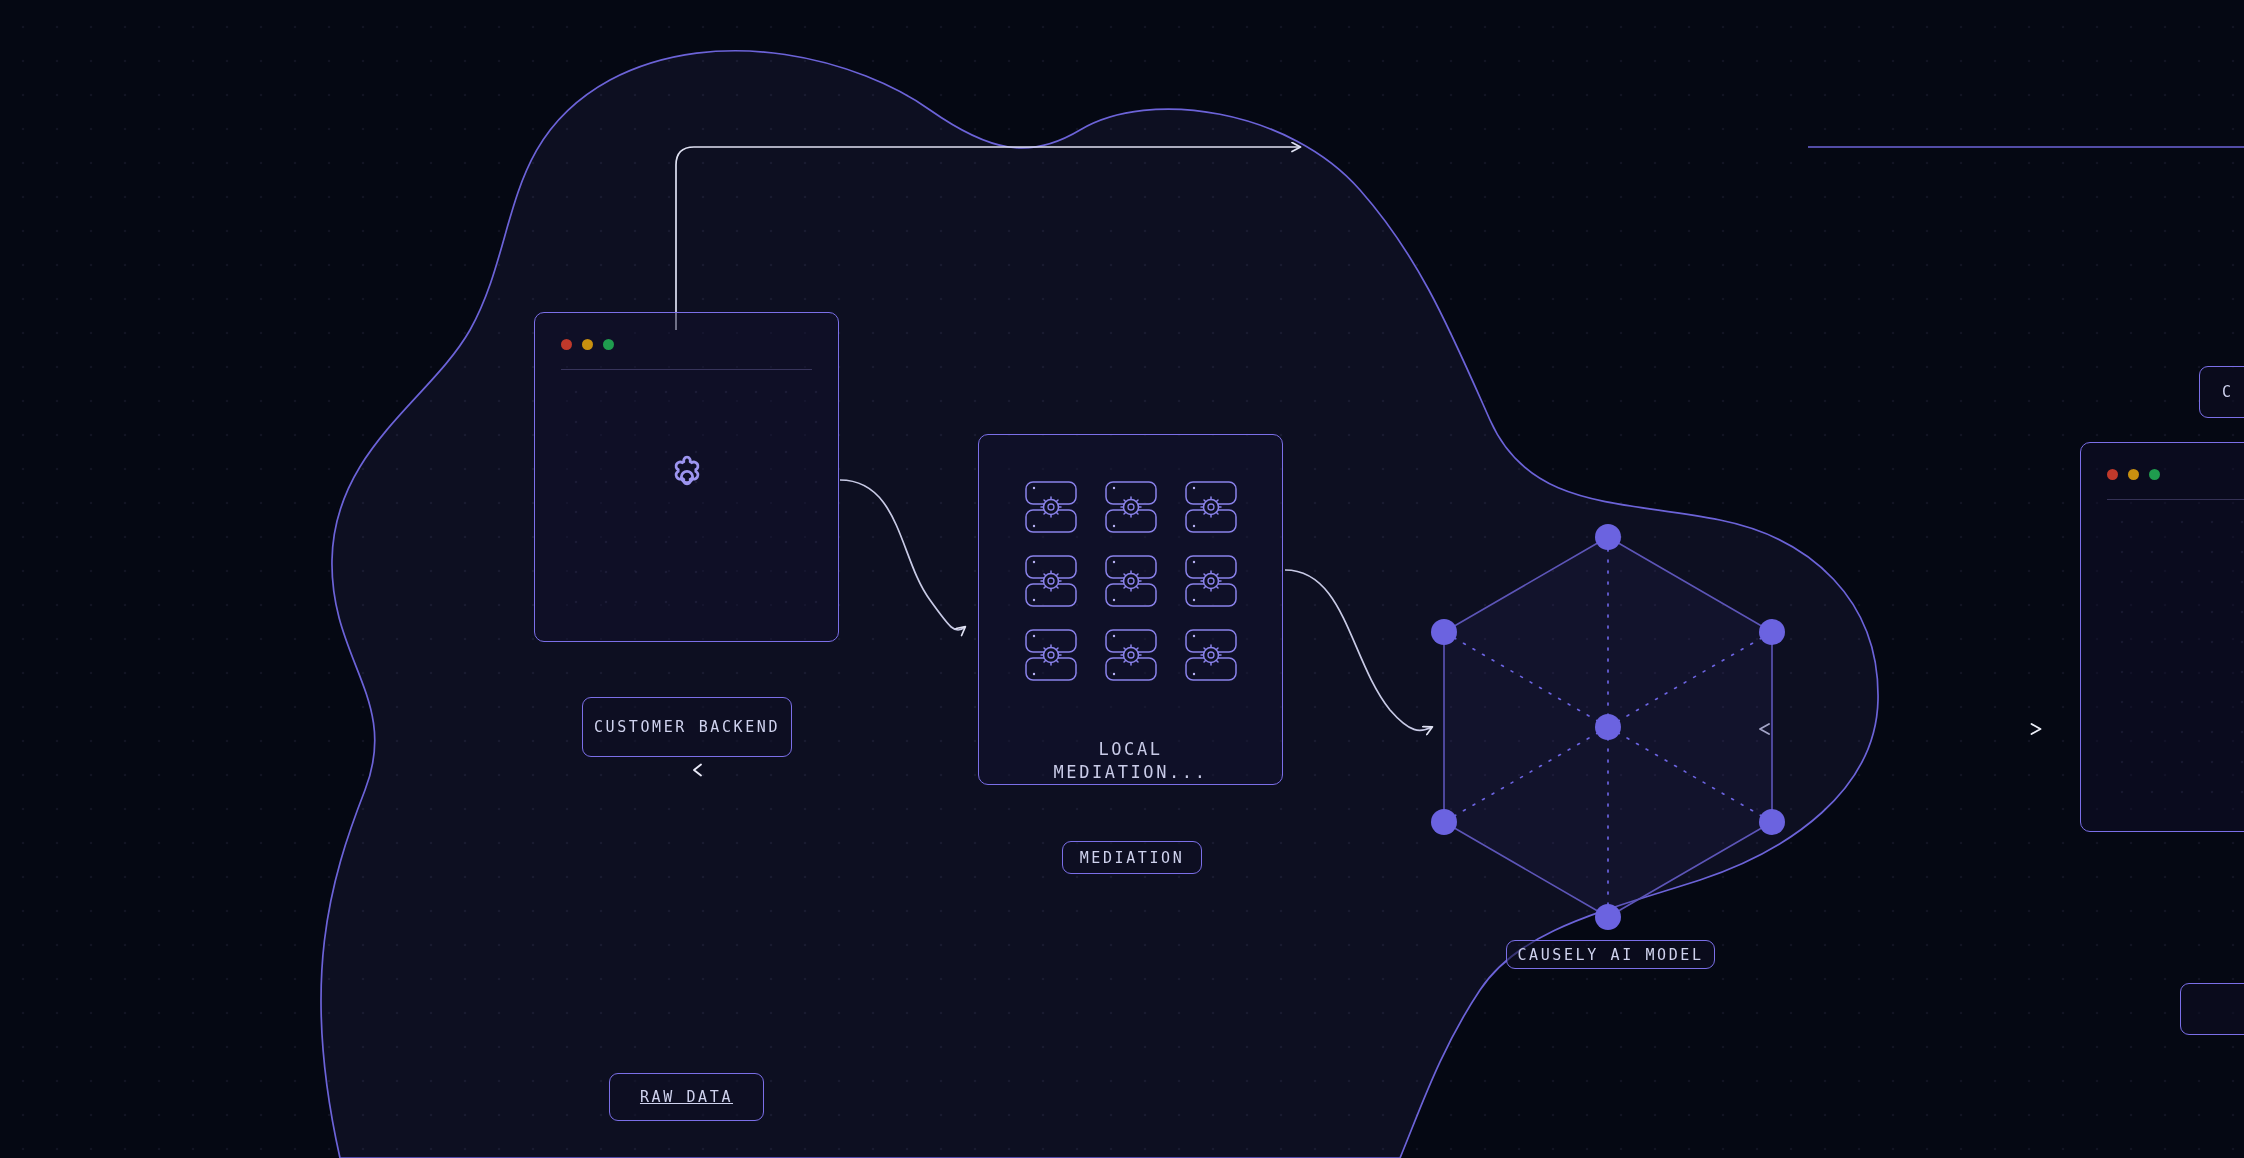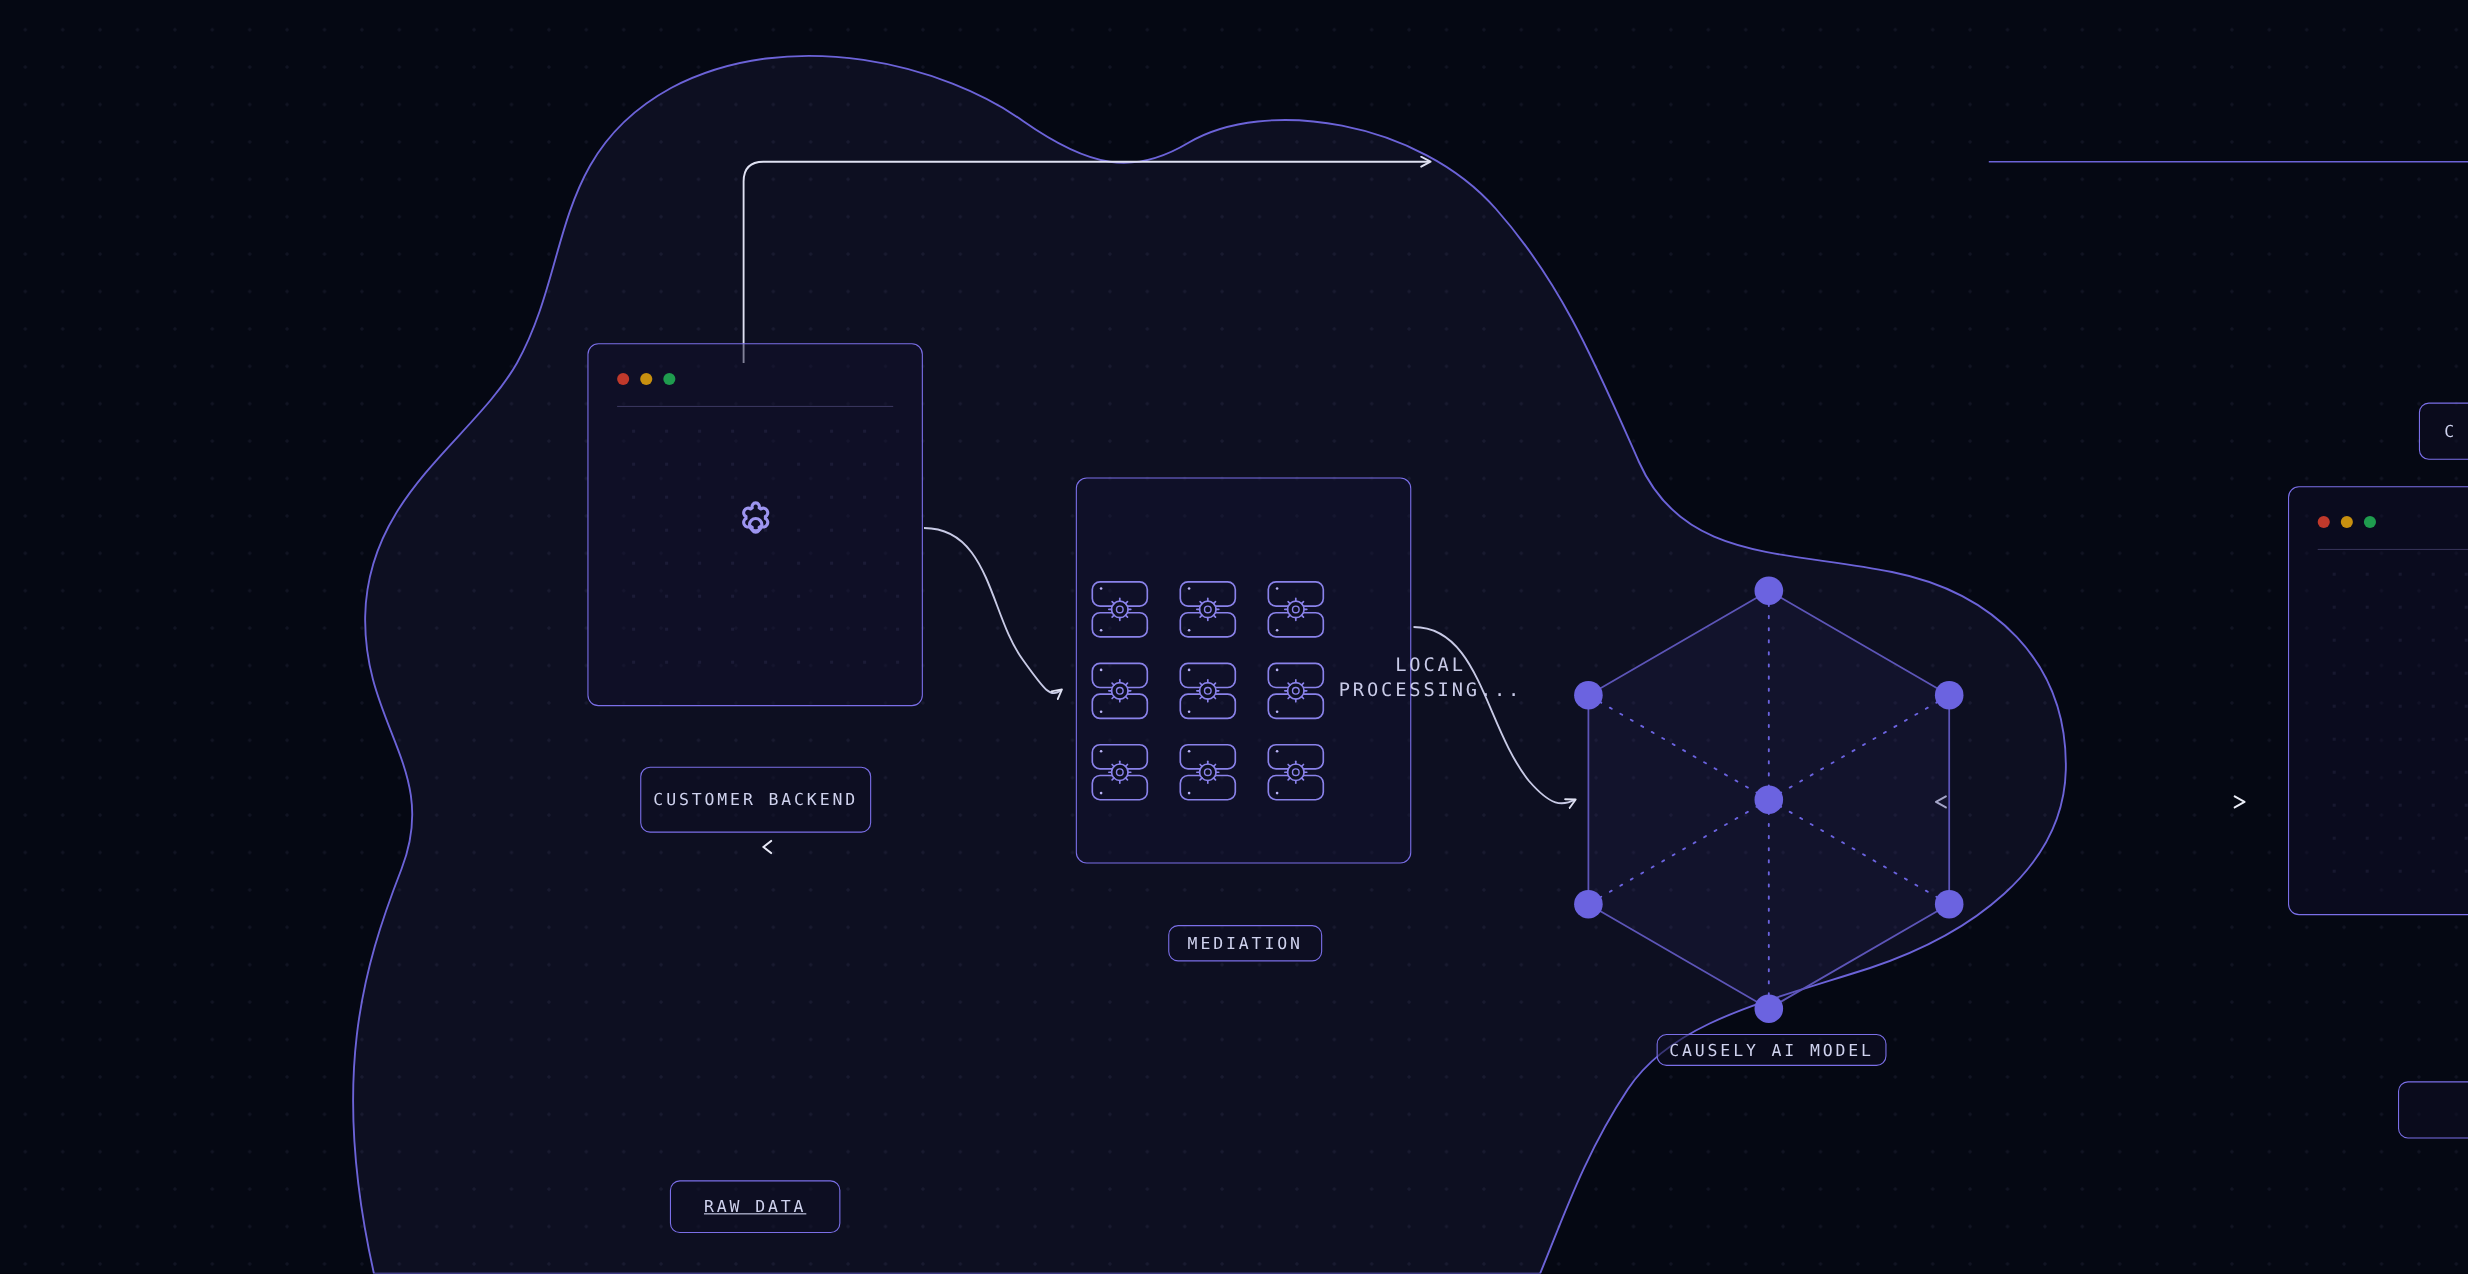--- a/index.html
+++ b/index.html
@@ -25,21 +25,21 @@
              background:rgba(160,150,230,.28);}
   .win .grid{position:absolute;left:26px;right:14px;top:64px;bottom:14px;
        background-image:radial-gradient(circle, rgba(150,150,220,.09) 1.3px, transparent 1.6px);
        background-size:30px 30px;}
   .gear-wrap{position:absolute;left:0;right:0;top:50%;transform:translateY(-50%);
              display:flex;justify-content:center;}
 
   
   .card{position:absolute;border:1.6px solid #7b6fe8;border-radius:10px;
         background:rgba(20,18,50,.42);box-sizing:border-box;
-        display:flex;flex-direction:row;align-items:center;justify-content:space-between;}
+        display:flex;flex-direction:column;align-items:center;justify-content:space-between;}
   .rackgrid{display:grid;grid-template-columns:repeat(3,78px);
             grid-template-rows:repeat(3,72px);gap:2px;margin-top:36px;}
   .rack{display:flex;align-items:center;justify-content:center;}
   .cardlabel{margin-top:14px;color:#c9cbe8;font-size:17px;letter-spacing:2.6px;
              text-align:center;line-height:1.35;}
 
   
   .pill{position:absolute;border:1.5px solid #7b6fe8;border-radius:9px;
         background:rgba(14,14,36,.55);color:#cfd2ee;font-size:15px;
         letter-spacing:2.6px;display:flex;align-items:center;justify-content:center;
@@ -321,21 +321,21 @@
               <line x1="23" y1="21" x2="24.8" y2="22.8"></line>
               <line x1="35.2" y1="33.2" x2="37" y2="35"></line>
               <line x1="37" y1="21" x2="35.2" y2="22.8"></line>
               <line x1="24.8" y1="33.2" x2="23" y2="35"></line>
             </g>
           </svg>
         </div>
     </div>
     <div class="cardlabel">
       <span>LOCAL</span><br>
-      <span>PROCESSING...</span>
+      <span>MEDIATION...</span>
     </div>
   </div>
 
   <svg class="layer">
     <g transform="translate(1608,727)">
       <polygon points="0,-190 164,-95 164,95 0,190 -164,95 -164,-95" fill="rgba(40,34,90,.20)" stroke="#5d55b8" stroke-width="1.6"></polygon>
       <g stroke="#6b63e0" stroke-width="1.7" stroke-dasharray="2 9" stroke-linecap="round">
         <line x1="0" y1="0" x2="0" y2="-190"></line>
         <line x1="0" y1="0" x2="164" y2="-95"></line>
         <line x1="0" y1="0" x2="164" y2="95"></line>

